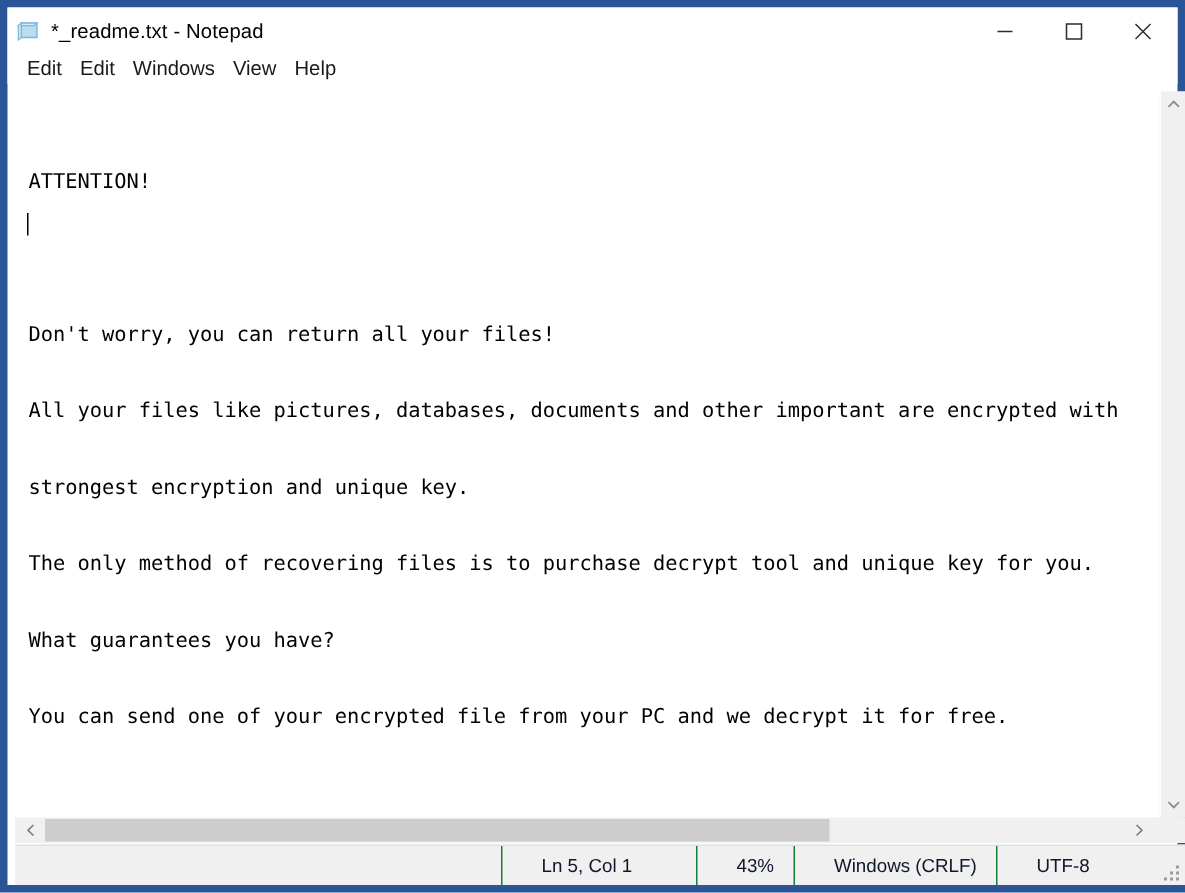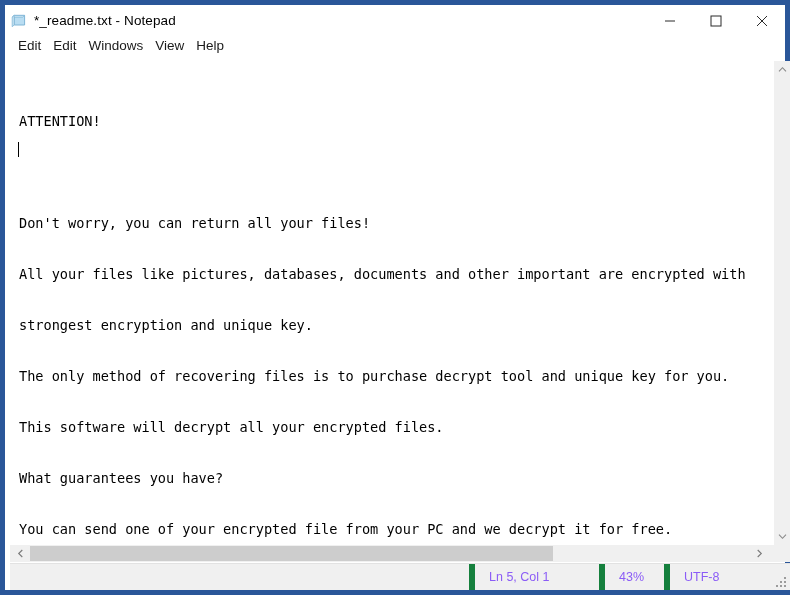--- a/index.html
+++ b/index.html
@@ -196,26 +196,26 @@
     width: 780px;
     height: 27px;
     background: #f0f0f0;
     border-top: 1px solid #e2e2e2;
     box-sizing: border-box;
     display: flex;
     align-items: center;
   }
   .status-cell {
     font-size: 12.5px;
-    color: #8b5cf6;
+    color: #0f172a;
     height: 26px;
     line-height: 26px;
     white-space: nowrap;
-    border-left: 6px solid #15803d;
-    padding-left: 14px;
+    border-left: 1px solid #15803d;
+    padding-left: 26px;
     box-sizing: border-box;
   }
   #status-spacer { flex: 1 1 auto; }
   #sb-ln  { width: 130px; }
   #sb-zoom { width: 65px; }
   #sb-eol { width: 135px; }
   #sb-enc { width: 110px; }
   #resize-grip {
     width: 16px;
     height: 26px;
@@ -313,21 +313,20 @@
   <div id="editor-wrap">
 
     <div id="text-area">
       <div id="text-body">
         <div class="tline">ATTENTION!</div>
         <div class="tline"></div>
         <div class="tline">Don't worry, you can return all your files!</div>
         <div class="tline">All your files like pictures, databases, documents and other important are encrypted with</div>
         <div class="tline">strongest encryption and unique key.</div>
         <div class="tline">The only method of recovering files is to purchase decrypt tool and unique key for you.</div>
-        <div class="tline">This software will decrypt all your encrypted files.</div>
         <div class="tline">What guarantees you have?</div>
         <div class="tline">You can send one of your encrypted file from your PC and we decrypt it for free.</div>
         
         
         
         
         
         
         
         
@@ -371,20 +370,21 @@
         <path d="M1.7 1 L5.3 4.5 L1.7 8" fill="none" stroke="#7a7a7a" stroke-width="1.1"></path>
       </svg>
     </div>
     <div id="hscroll-corner"></div>
   </div>
 
   <div id="statusbar">
     <div id="status-spacer"></div>
     <div class="status-cell" id="sb-ln">Ln 5, Col 1</div>
     <div class="status-cell" id="sb-zoom">43%</div>
+    <div class="status-cell" id="sb-eol">Windows (CRLF)</div>
     <div class="status-cell" id="sb-enc">UTF-8</div>
     <div id="resize-grip">
       <div class="grip-dot" style="left:10px; top:13px;"></div>
       <div class="grip-dot" style="left:6px;  top:17px;"></div>
       <div class="grip-dot" style="left:10px; top:17px;"></div>
       <div class="grip-dot" style="left:2px;  top:21px;"></div>
       <div class="grip-dot" style="left:6px;  top:21px;"></div>
       <div class="grip-dot" style="left:10px; top:21px;"></div>
     </div>
   </div>

